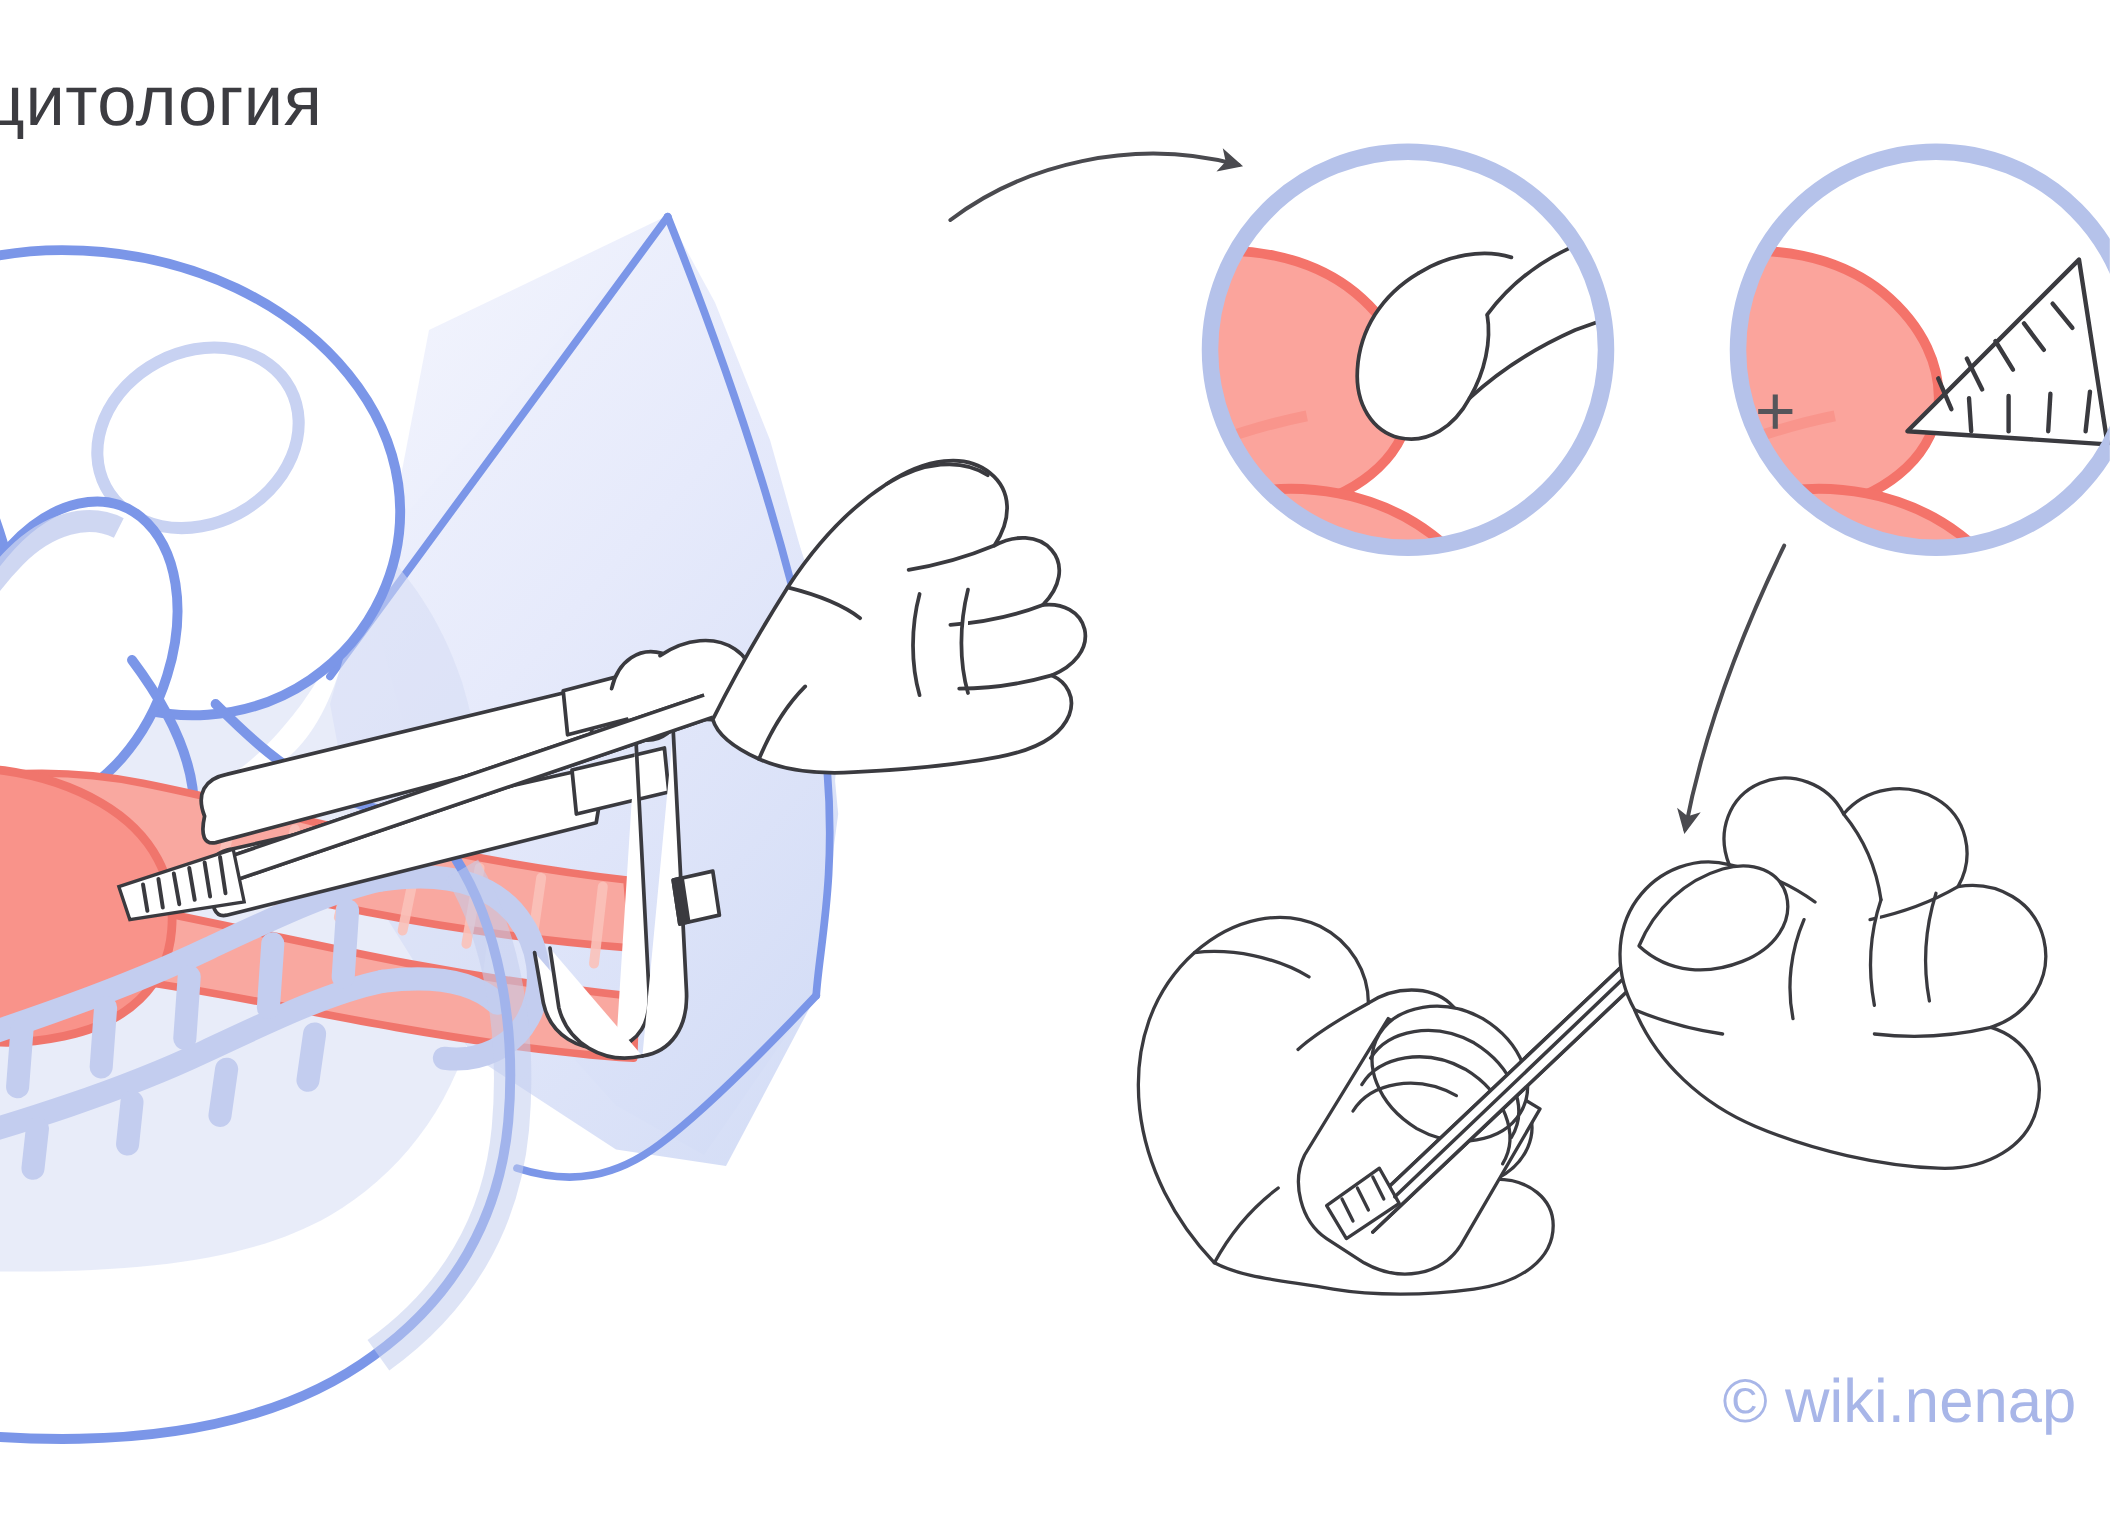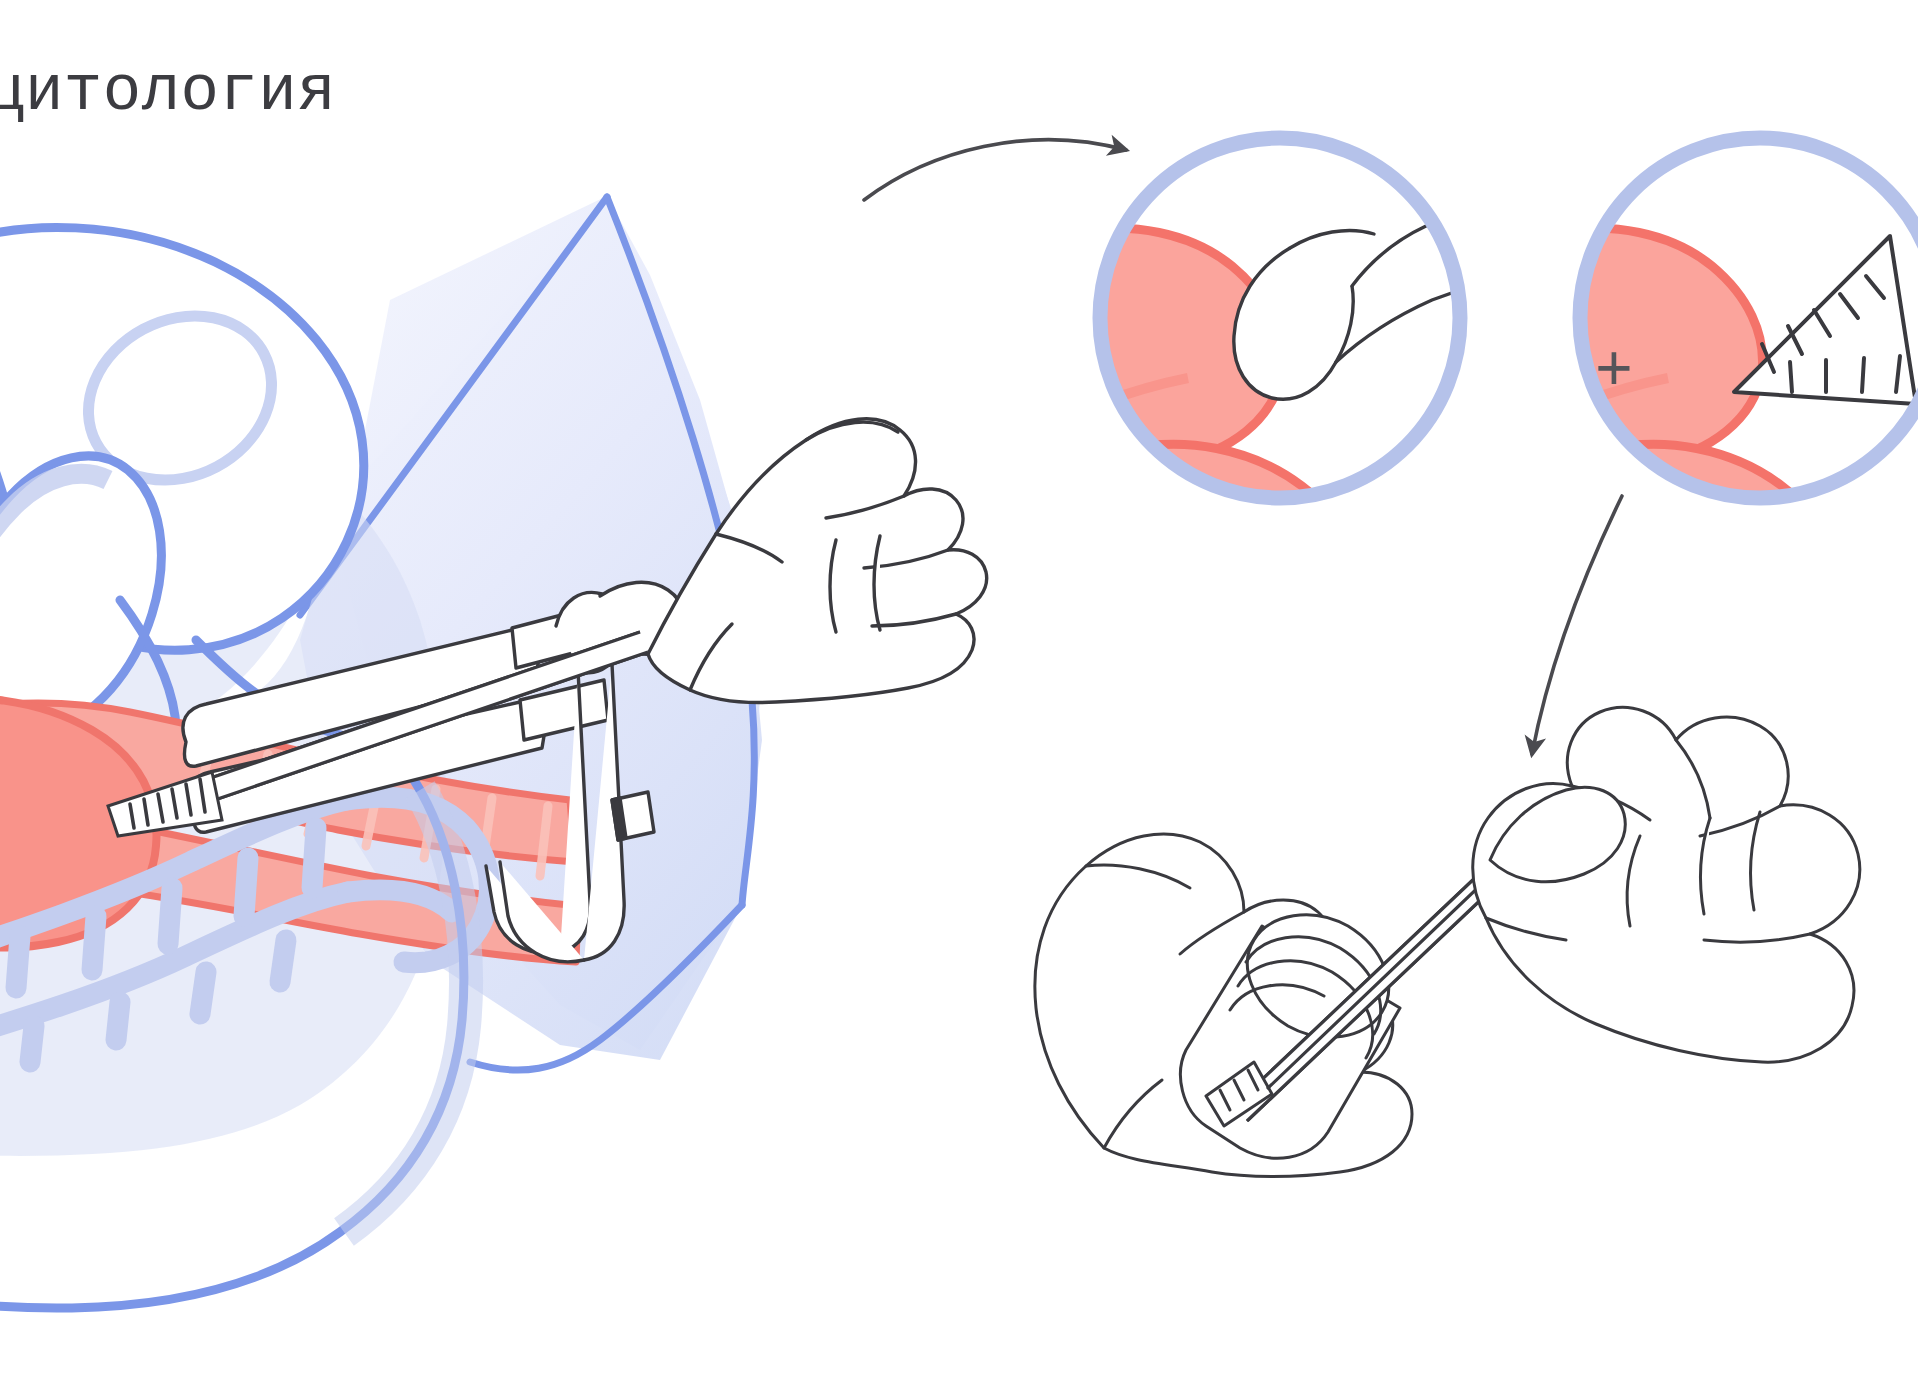--- a/index.html
+++ b/index.html
@@ -2,21 +2,21 @@
 <html><head>
 <meta charset="utf-8">
 <title>Cytology Illustration</title>
 <style>
   html,body{margin:0;padding:0;background:#ffffff;}
   body{
     width:1918px;height:1391px;position:relative;overflow:hidden;
     font-family:"Liberation Sans","DejaVu Sans",sans-serif;
     background:#ffffff;
   }
-  #stage{position:absolute;inset:0;width:1918px;height:1391px;font-family:Liberation Mono, monospace;}
+  #stage{position:absolute;inset:0;width:1918px;height:1391px;}
   #stage svg{position:absolute;top:0;left:0;width:1918px;height:1391px;display:block;}
 
   .title-text{
     position:absolute;
     left:-14px; top:60px;
     font-size:64px;
     font-weight:400;
     letter-spacing:0.5px;
     color:#3c3c41;
     white-space:nowrap;
@@ -332,16 +332,17 @@
 
         <path d="M1490,860 C1504,826 1532,800 1566,790 C1594,782 1618,792 1624,814
                  C1630,838 1614,862 1584,874 C1554,886 1518,886 1490,860 Z"></path>
       </g>
     </g>
 
   </svg>
 
   <div class="title-text">цитология</div>
 
+  <div class="watermark-text">© wiki.nenap</div>
 
   <div class="plus-sign">+</div>
 
 </div>
 
 </body></html>

